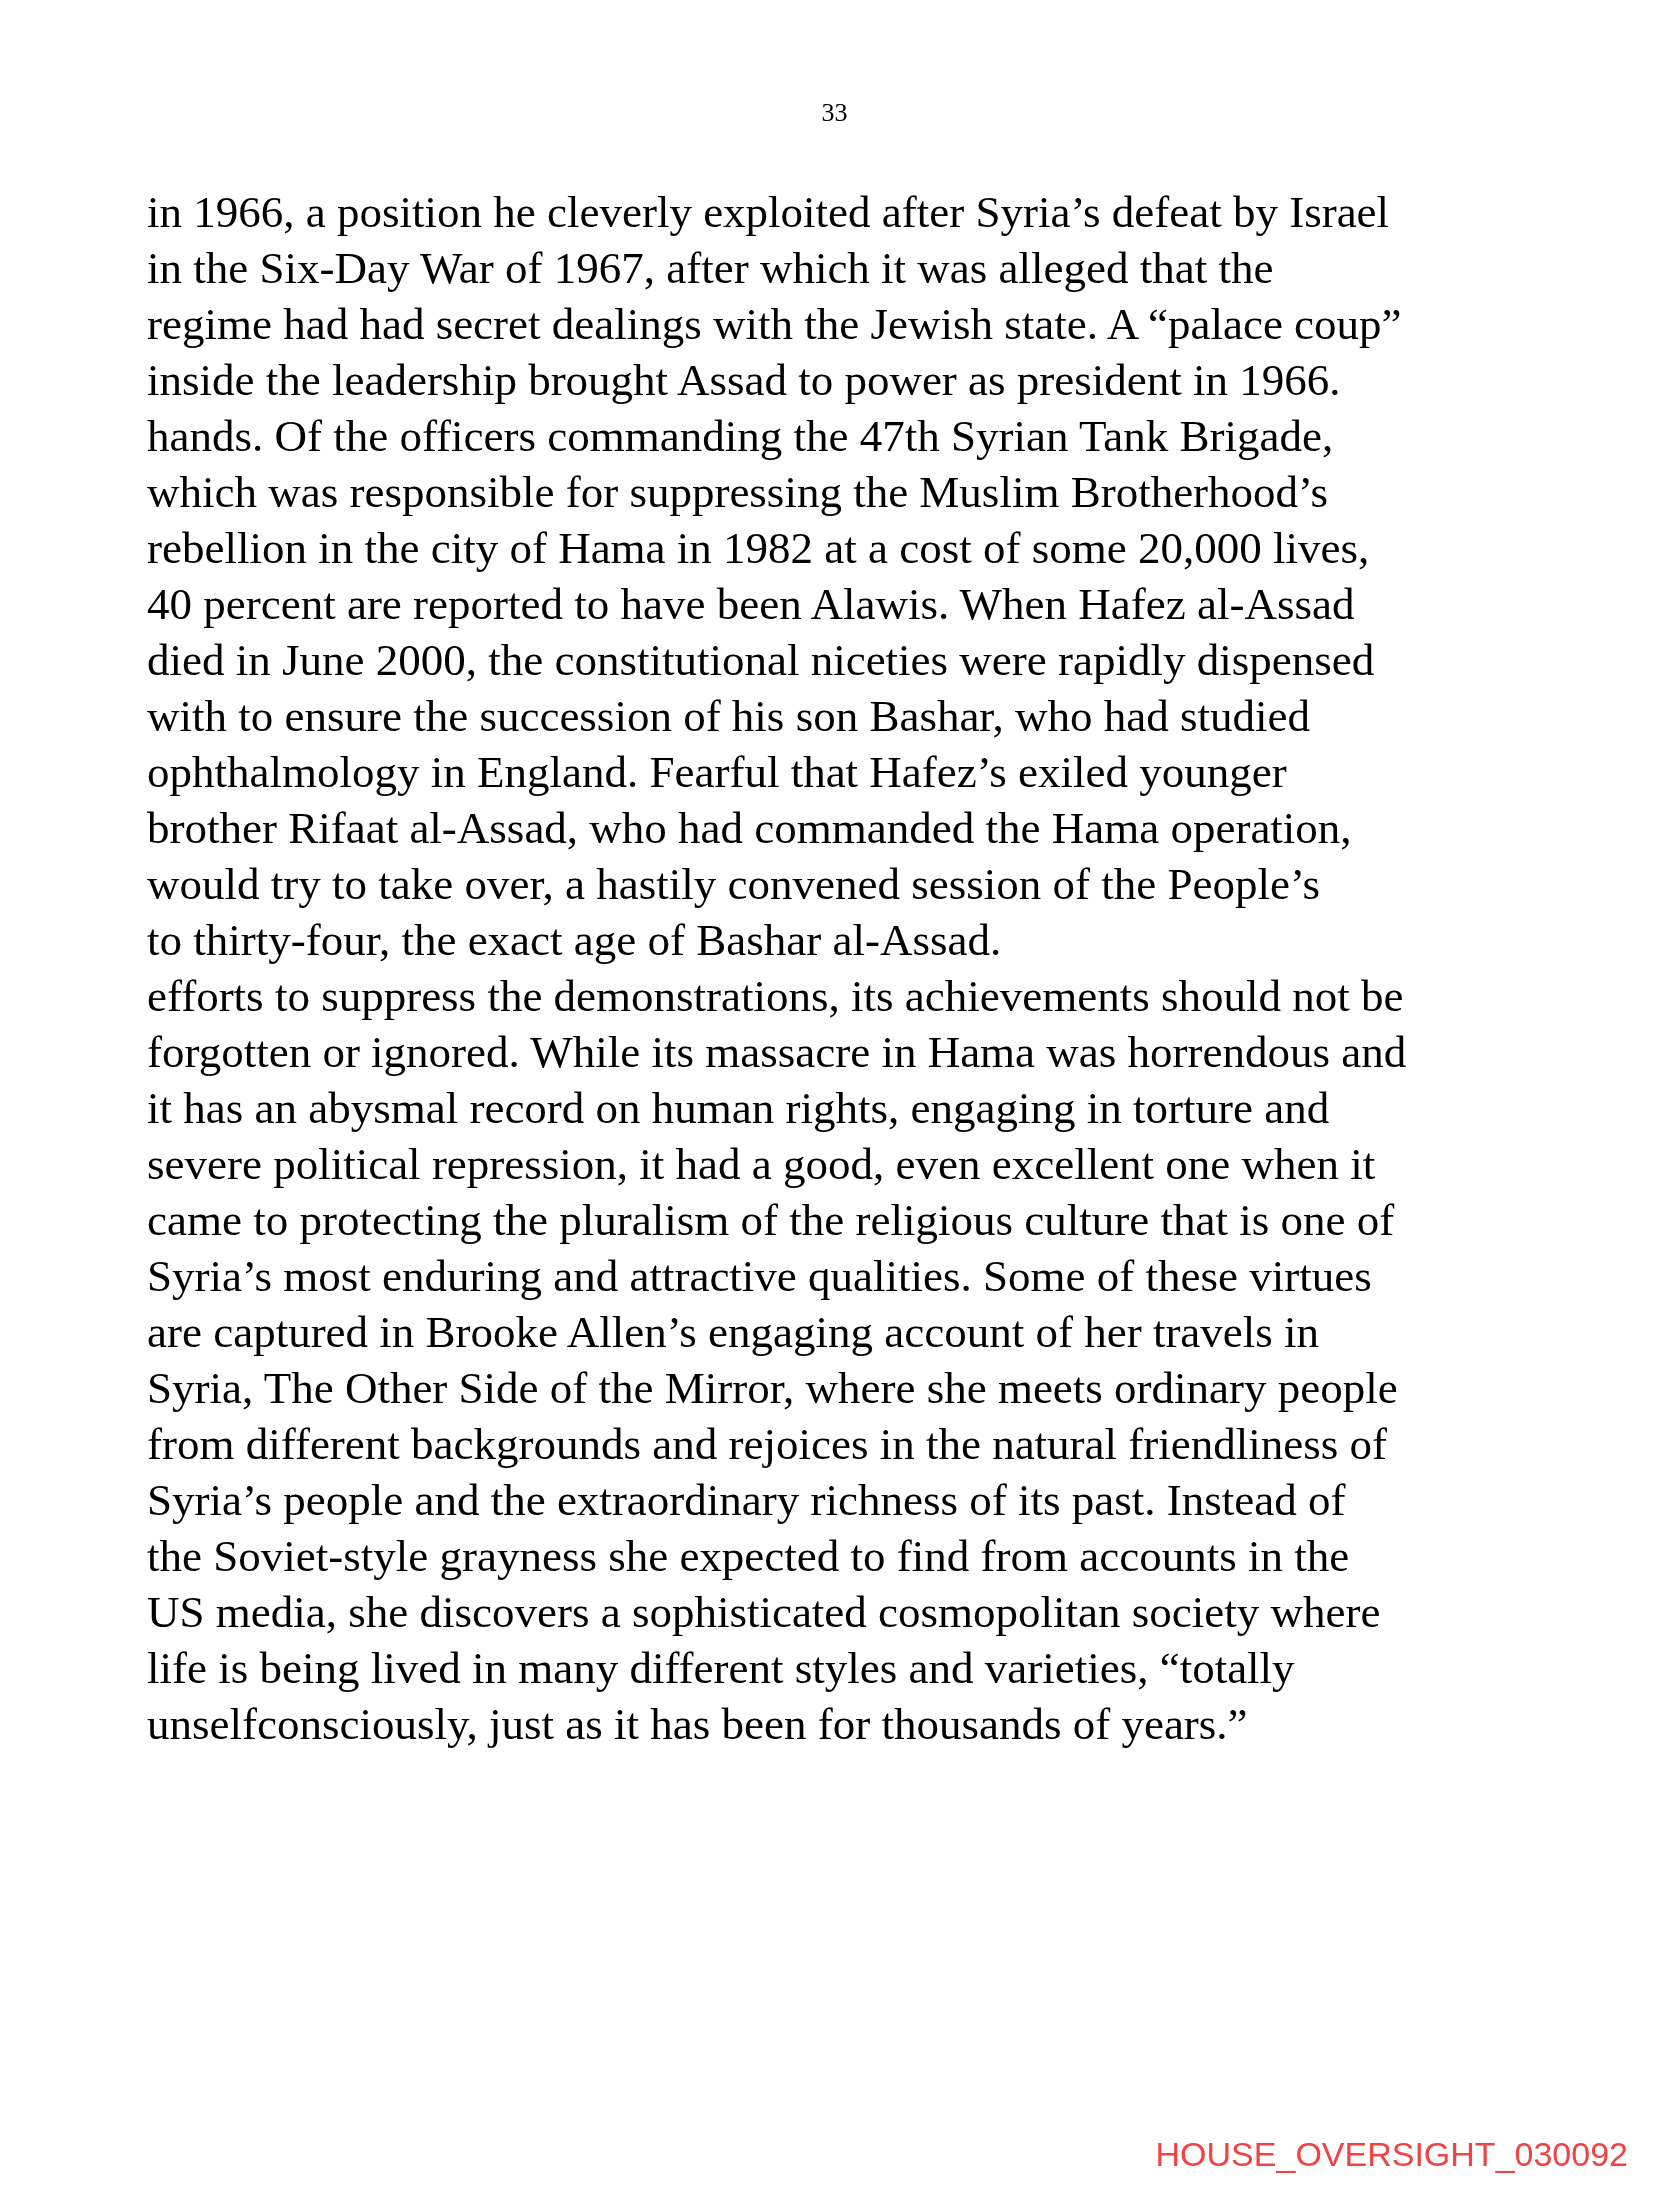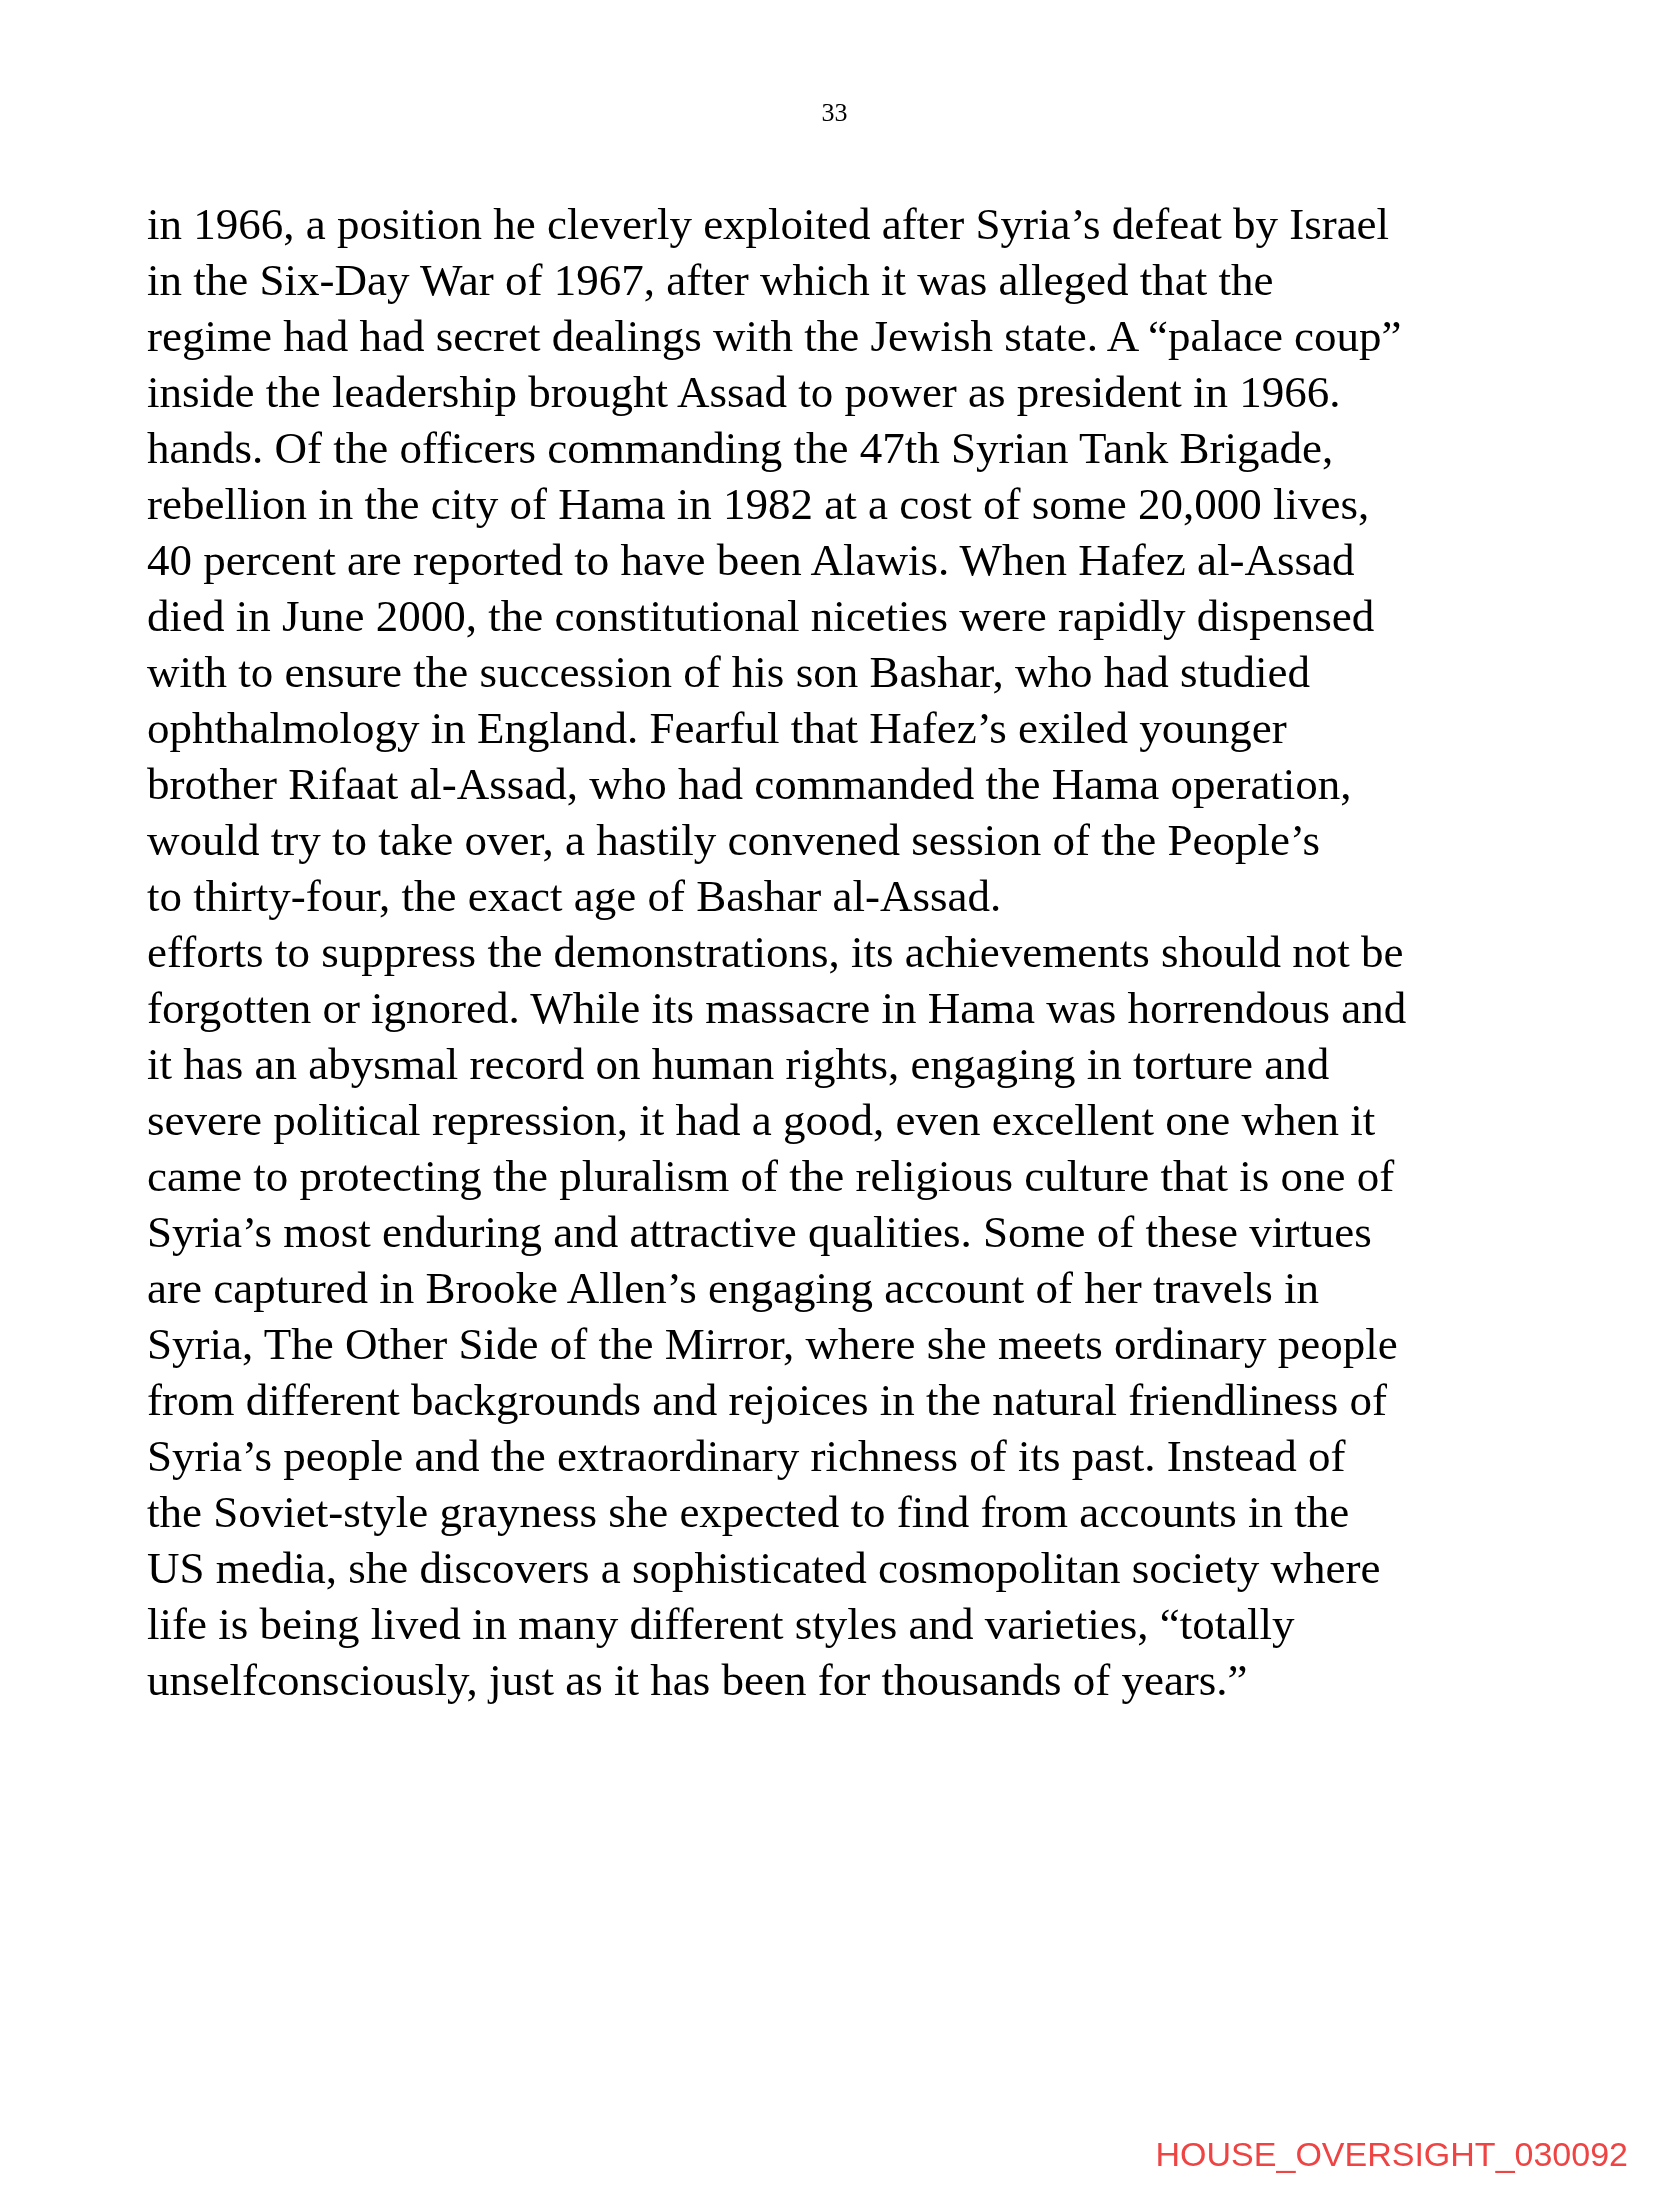--- a/index.html
+++ b/index.html
@@ -2,41 +2,42 @@
 <html style="font-size:10.5px"><head>
 <meta charset="utf-8">
 <style>
   html, body { margin: 0; padding: 0; background: #ffffff; }
   body { width: 1669px; height: 2205px; position: relative; overflow: hidden; }
   .page-number {
     position: absolute; top: 98px; left: 0; width: 1669px; text-align: center;
     font-family: "Liberation Serif", serif; font-size: 26px; color: #000;
   }
   .body-text {
-    position: absolute; top: 196px; left: 147px; width: 1440px;
+    position: absolute; top: 184px; left: 147px; width: 1440px;
     font-family: "Liberation Serif", serif; font-size: 45px; line-height: 56px; color: #000;
   }
   .line { white-space: nowrap; display: block; }
   .footer-id {
     position: absolute; top: 2135px; right: 41px;
     font-family: Liberation Sans, sans-serif; font-size: 34px; color: #ef4444; letter-spacing: 0px;
   }
 </style>
 </head>
 <body>
 
 <div class="page-number">33</div>
 
 <div class="body-text">
   <div>
     <span class="line">in 1966, a position he cleverly exploited after Syria’s defeat by Israel</span>
     <span class="line">in the Six-Day War of 1967, after which it was alleged that the</span>
     <span class="line">regime had had secret dealings with the Jewish state. A “palace coup”</span>
     <span class="line">inside the leadership brought Assad to power as president in 1966.</span>
     <span class="line">hands. Of the officers commanding the 47th Syrian Tank Brigade,</span>
+    <span class="line">which was responsible for suppressing the Muslim Brotherhood’s</span>
     <span class="line">rebellion in the city of Hama in 1982 at a cost of some 20,000 lives,</span>
     <span class="line">40 percent are reported to have been Alawis. When Hafez al-Assad</span>
     <span class="line">died in June 2000, the constitutional niceties were rapidly dispensed</span>
     <span class="line">with to ensure the succession of his son Bashar, who had studied</span>
     <span class="line">ophthalmology in England. Fearful that Hafez’s exiled younger</span>
     <span class="line">brother Rifaat al-Assad, who had commanded the Hama operation,</span>
     <span class="line">would try to take over, a hastily convened session of the People’s</span>
     <span class="line">to thirty-four, the exact age of Bashar al-Assad.</span>
   </div>
   <div>

